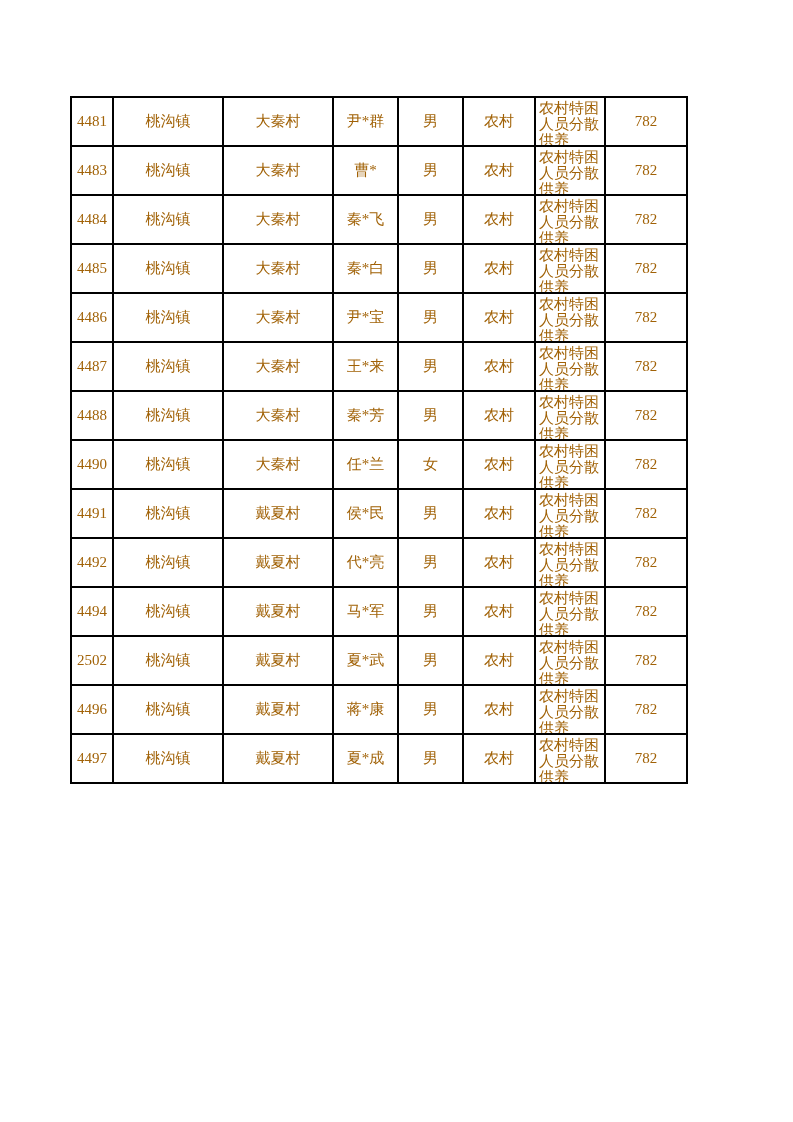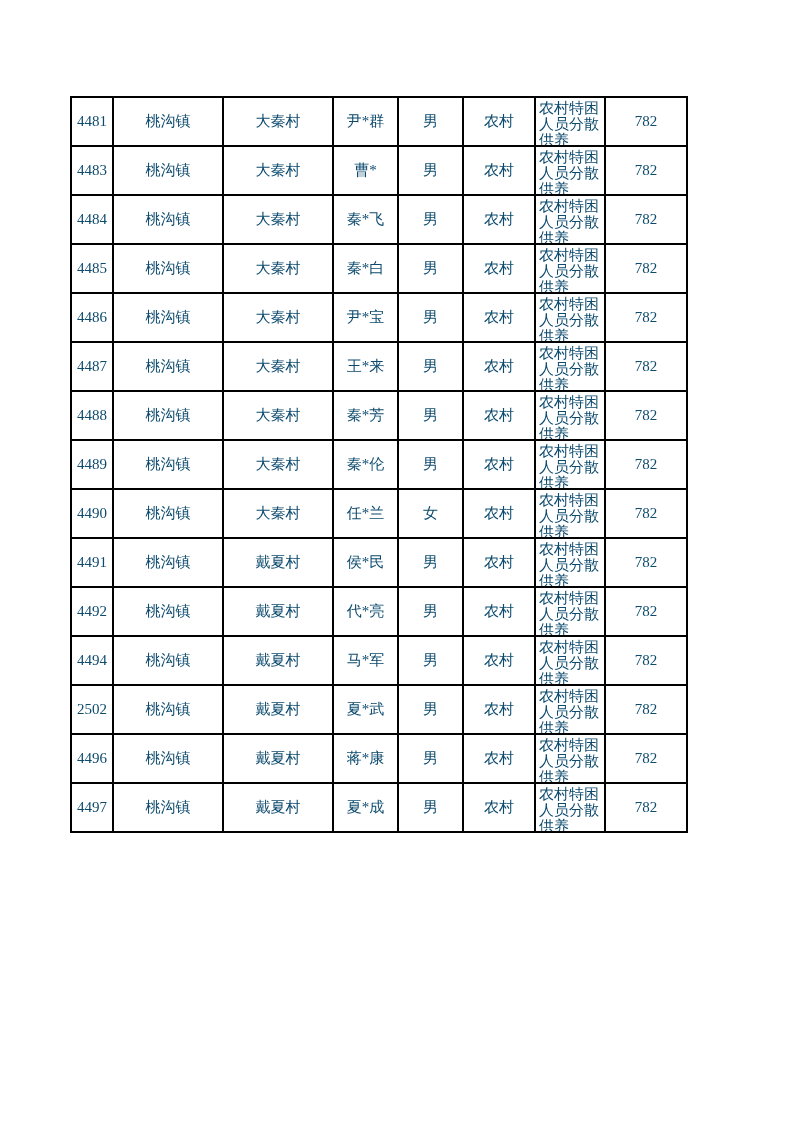--- a/index.html
+++ b/index.html
@@ -7,21 +7,21 @@
     padding: 0;
     background: #ffffff;
   }
   .sheet {
     position: relative;
     width: 793px;
     height: 1122px;
     background: #ffffff;
     overflow: hidden;
     font-family: "Liberation Serif", "DejaVu Serif", serif;
-    color: #0c4a6e;
+    color: #a16207;
   }
   table.roster {
     position: absolute;
     left: 70px;
     top: 96px;
     border-collapse: collapse;
     table-layout: fixed;
     font-size: 15px;
   }
   table.roster td {
@@ -143,32 +143,20 @@
     <td><span>大秦村</span></td>
     <td><span>秦*芳</span></td>
     <td><span>男</span></td>
     <td><span>农村</span></td>
     <td class="cat">
             <div class="cat-wrap">农村特困人员分散供养</div>
           </td>
     <td><span>782</span></td>
   </tr>
         <tr>
-    <td><span>4489</span></td>
-    <td><span>桃沟镇</span></td>
-    <td><span>大秦村</span></td>
-    <td><span>秦*伦</span></td>
-    <td><span>男</span></td>
-    <td><span>农村</span></td>
-    <td class="cat">
-            <div class="cat-wrap">农村特困人员分散供养</div>
-          </td>
-    <td><span>782</span></td>
-  </tr>
-        <tr>
     <td><span>4490</span></td>
     <td><span>桃沟镇</span></td>
     <td><span>大秦村</span></td>
     <td><span>任*兰</span></td>
     <td><span>女</span></td>
     <td><span>农村</span></td>
     <td class="cat">
             <div class="cat-wrap">农村特困人员分散供养</div>
           </td>
     <td><span>782</span></td>

